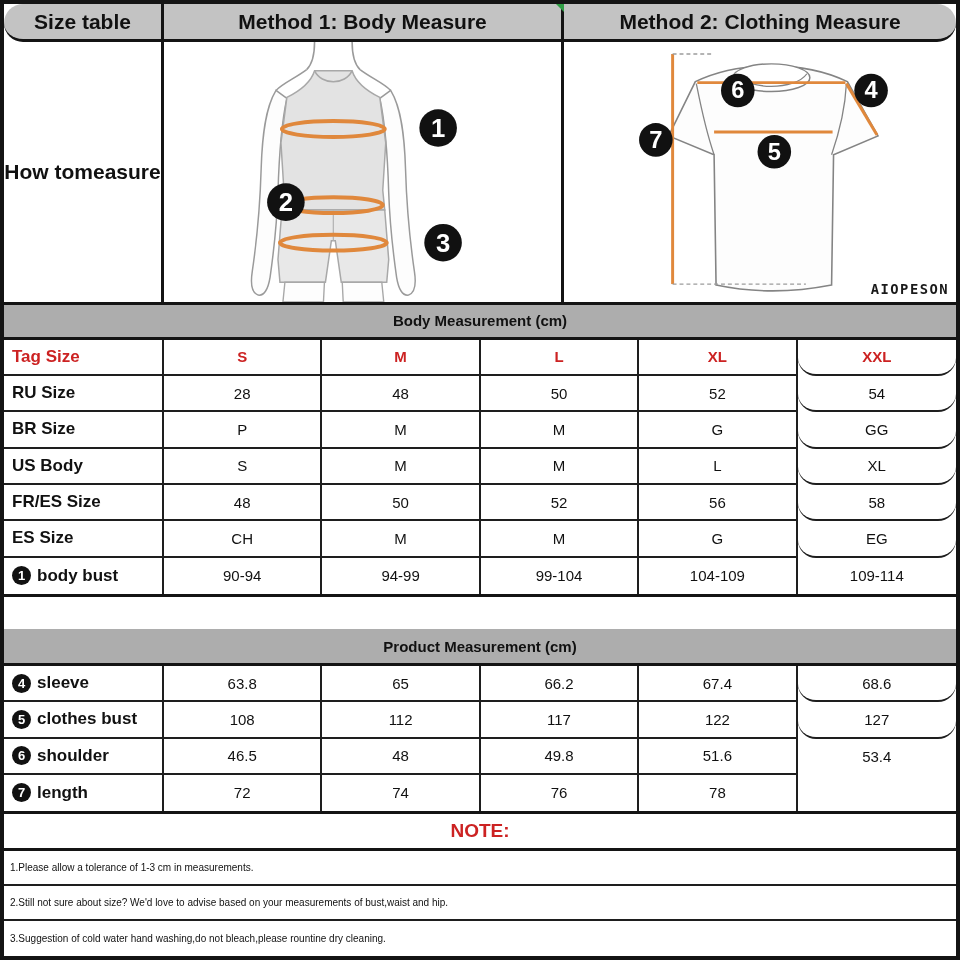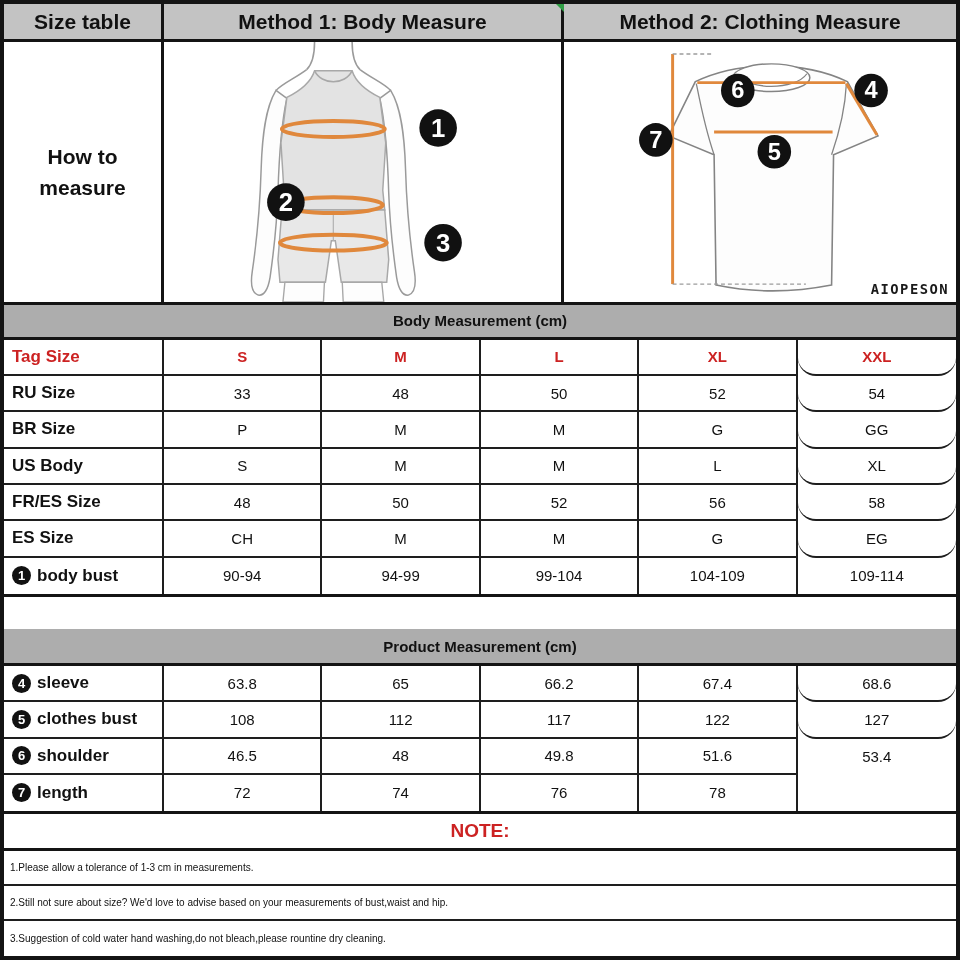--- a/index.html
+++ b/index.html
@@ -22,37 +22,37 @@
     position:relative;
     width:960px;height:960px;
     border:4px solid var(--border-dark);
     display:flex;flex-direction:column;
     background:#fff;
   }
   .section{border-bottom:3px solid var(--border-dark);}
   .section:last-child{border-bottom:none;}
 
   
-  .r-top{height:40px;display:flex;background:var(--header-bg);}
+  .r-top{height:40px;display:flex;background:var(--header-bg);border-radius:19px;}
   .r-top .cell{
     display:flex;align-items:center;justify-content:center;
     font-weight:bold;font-size:21px;
     border-right:3px solid var(--border-dark);
   }
   .r-top .cell:last-child{border-right:none;}
   .c-1{width:160px;}
   .c-2{width:400px;}
   .c-3{flex:1;}
 
   
   .r-illus{height:263px;display:flex;}
   .r-illus .cell{border-right:3px solid var(--border-dark);}
   .r-illus .cell:last-child{border-right:none;}
   .howto{
-    width:160px;display:flex;flex-direction:column;
+    width:160px;display:flex;
     align-items:center;justify-content:center;
     font-weight:bold;font-size:21px;line-height:1.5;
   }
   .illus{position:relative;overflow:hidden;background:#fff;}
   .illus svg{display:block;width:100%;height:100%;}
 
   
   .band{
     height:36px;background:var(--band-bg);
     display:flex;align-items:center;justify-content:center;
@@ -207,21 +207,21 @@
 
   <div class="tbl size-tbl section">
     <div class="lbl red">Tag Size</div>
     <div class="val red bold">S</div>
     <div class="val red bold">M</div>
     <div class="val red bold">L</div>
     <div class="val red bold">XL</div>
     <div class="val red bold">XXL</div>
 
     <div class="lbl">RU Size</div>
-    <div class="val">33</div>
+    <div class="val">28</div>
     <div class="val">48</div>
     <div class="val">50</div>
     <div class="val">52</div>
     <div class="val">54</div>
 
     <div class="lbl">BR Size</div>
     <div class="val">P</div>
     <div class="val">M</div>
     <div class="val">M</div>
     <div class="val">G</div>

